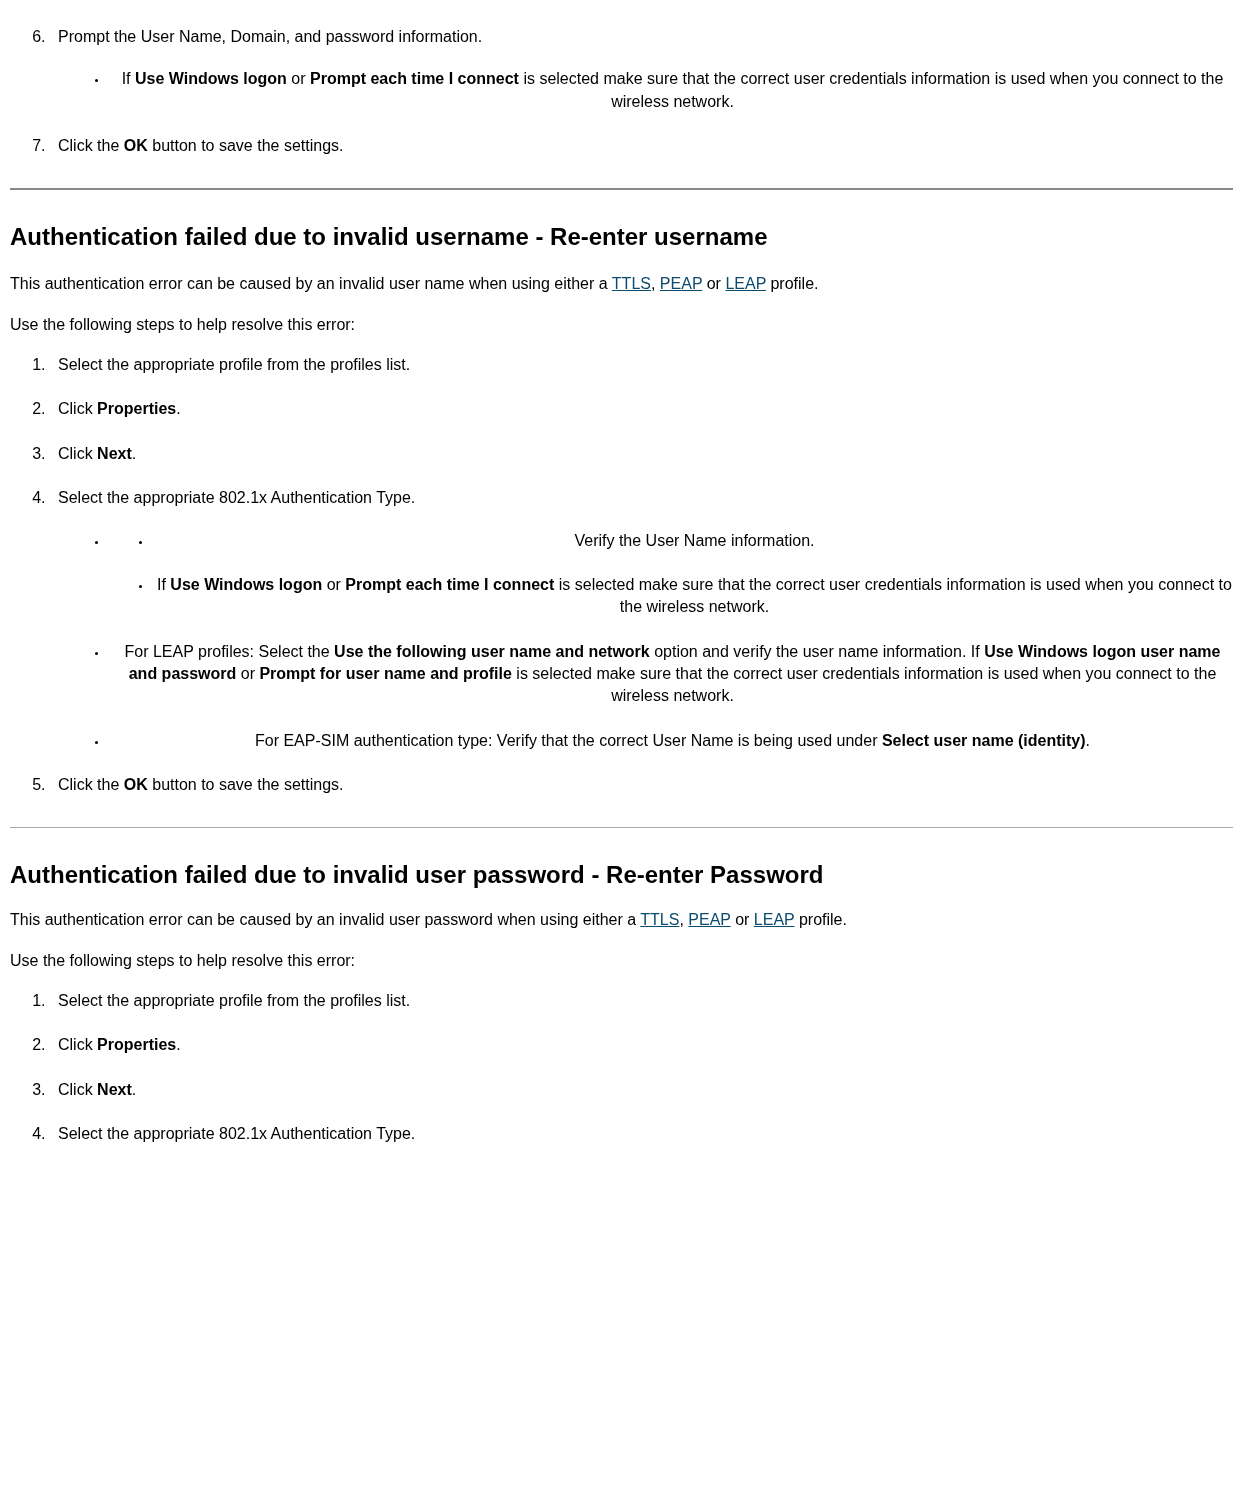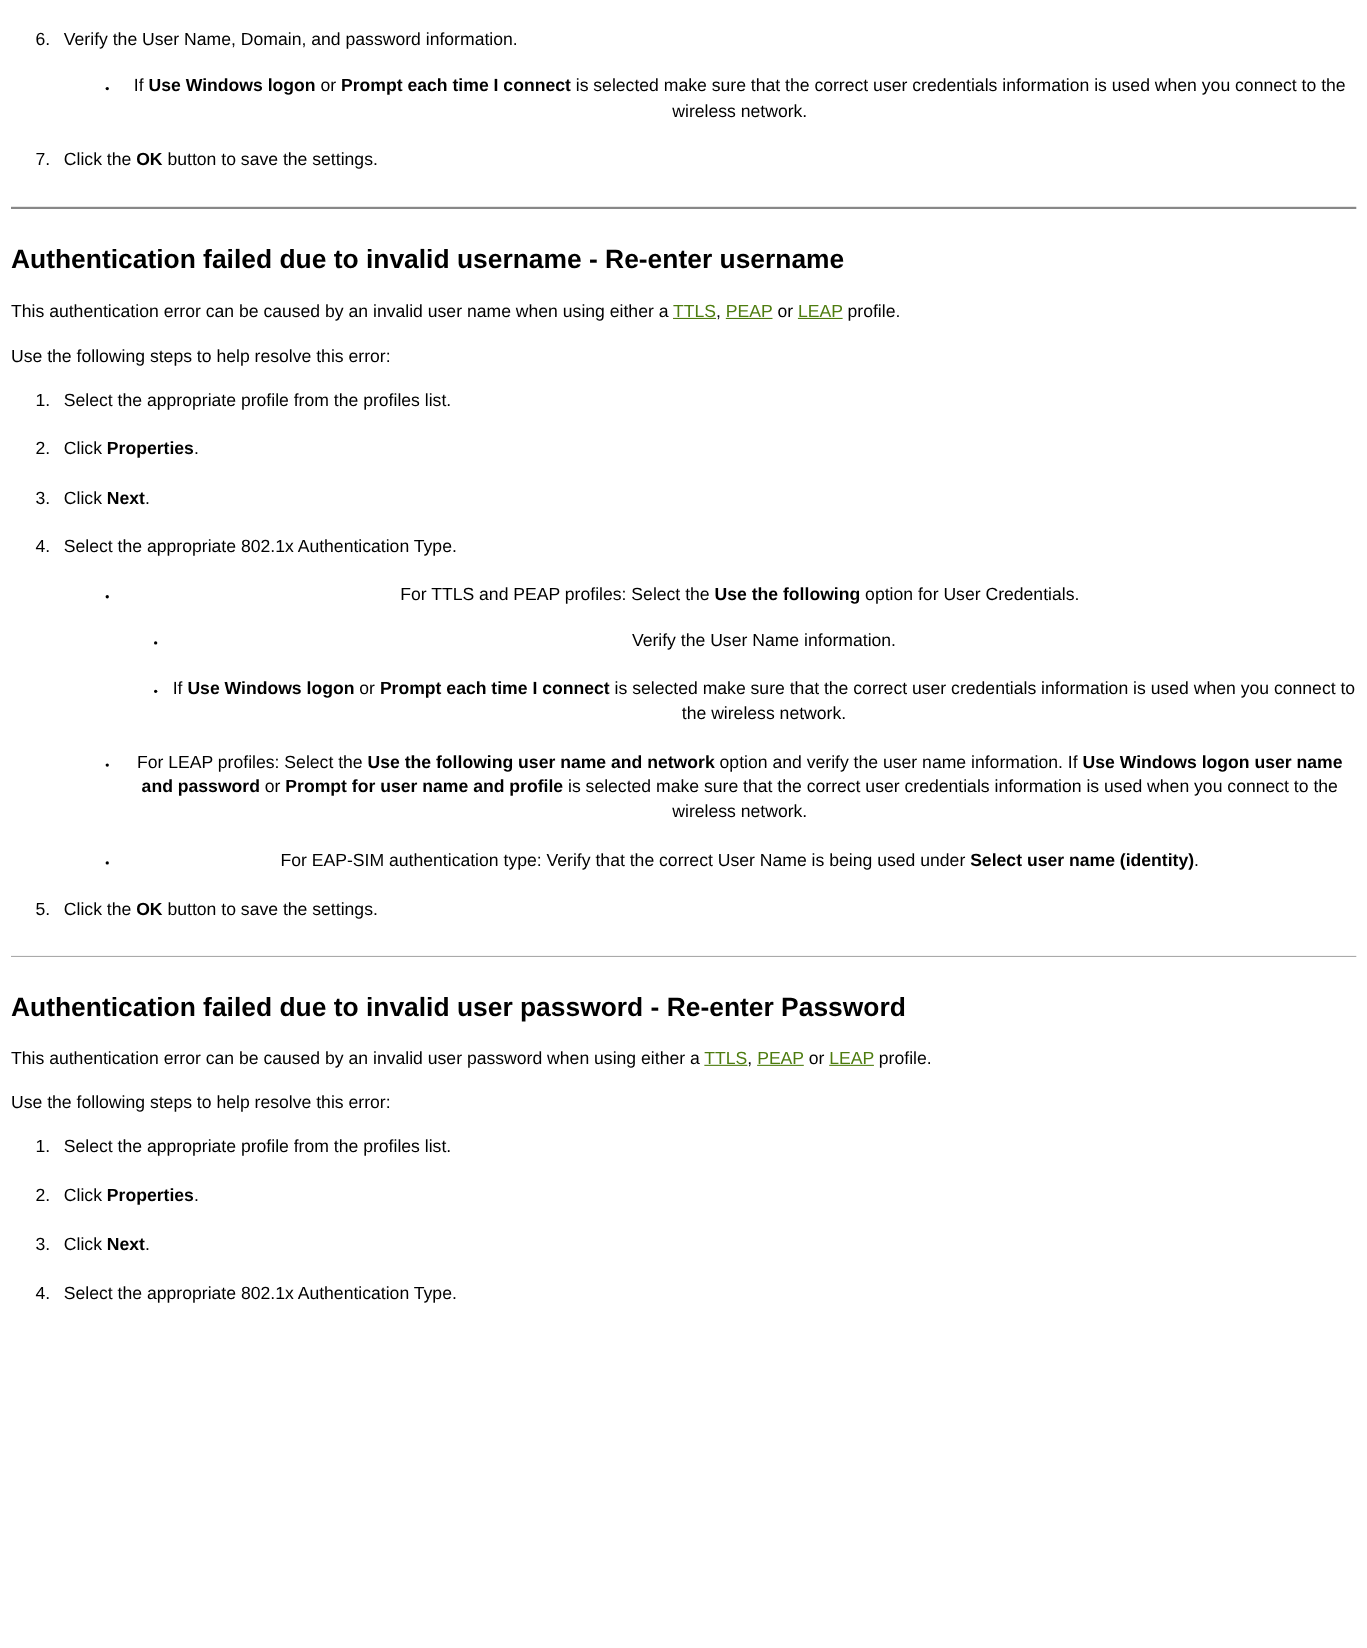--- a/index.html
+++ b/index.html
@@ -42,62 +42,61 @@
       margin-bottom: 22px;
       text-align: center;
     }
     ul > li::marker {
       font-size: 10px;
     }
     p {
       margin: 18px 0;
     }
     a {
-      color: #4d7c0f;
+      color: #0c4a6e;
       text-decoration: underline;
     }
     hr {
       border: none;
       border-top: 2px solid #888;
       margin: 30px 0;
     }
     hr.thin {
       border-top: 1px solid #aaa;
     }
     b {
       font-weight: bold;
     }
   </style>
 </head>
 <body>
 
 <ol start="6">
   <li>
-    <span>Verify the User Name, Domain, and password information.</span>
+    <span>Prompt the User Name, Domain, and password information.</span>
     <ul>
       <li>If <b>Use Windows logon</b> or <b>Prompt each time I connect</b> is selected make sure that the correct user credentials information is used when you connect to the wireless network.</li>
     </ul>
   </li>
   <li>Click the <b>OK</b> button to save the settings.</li>
 </ol>
 
 <hr>
 
 <h2>Authentication failed due to invalid username - Re-enter username</h2>
 <p>This authentication error can be caused by an invalid user name when using either a <a href="#">TTLS</a>, <a href="#">PEAP</a> or <a href="#">LEAP</a> profile.</p>
 <p>Use the following steps to help resolve this error:</p>
 <ol>
   <li>Select the appropriate profile from the profiles list.</li>
   <li>Click <b>Properties</b>.</li>
   <li>Click <b>Next</b>.</li>
   <li>
     <span>Select the appropriate 802.1x Authentication Type.</span>
     <ul>
       <li>
-        <span>For TTLS and PEAP profiles: Select the <b>Use the following</b> option for User Credentials.</span>
         <ul>
           <li>Verify the User Name information.</li>
           <li>If <b>Use Windows logon</b> or <b>Prompt each time I connect</b> is selected make sure that the correct user credentials information is used when you connect to the wireless network.</li>
         </ul>
       </li>
       <li>For LEAP profiles: Select the <b>Use the following user name and network</b> option and verify the user name information. If <b>Use Windows logon user name and password</b> or <b>Prompt for user name and profile</b> is selected make sure that the correct user credentials information is used when you connect to the wireless network.</li>
       <li>For EAP-SIM authentication type: Verify that the correct User Name is being used under <b>Select user name (identity)</b>.</li>
     </ul>
   </li>
   <li>Click the <b>OK</b> button to save the settings.</li>

